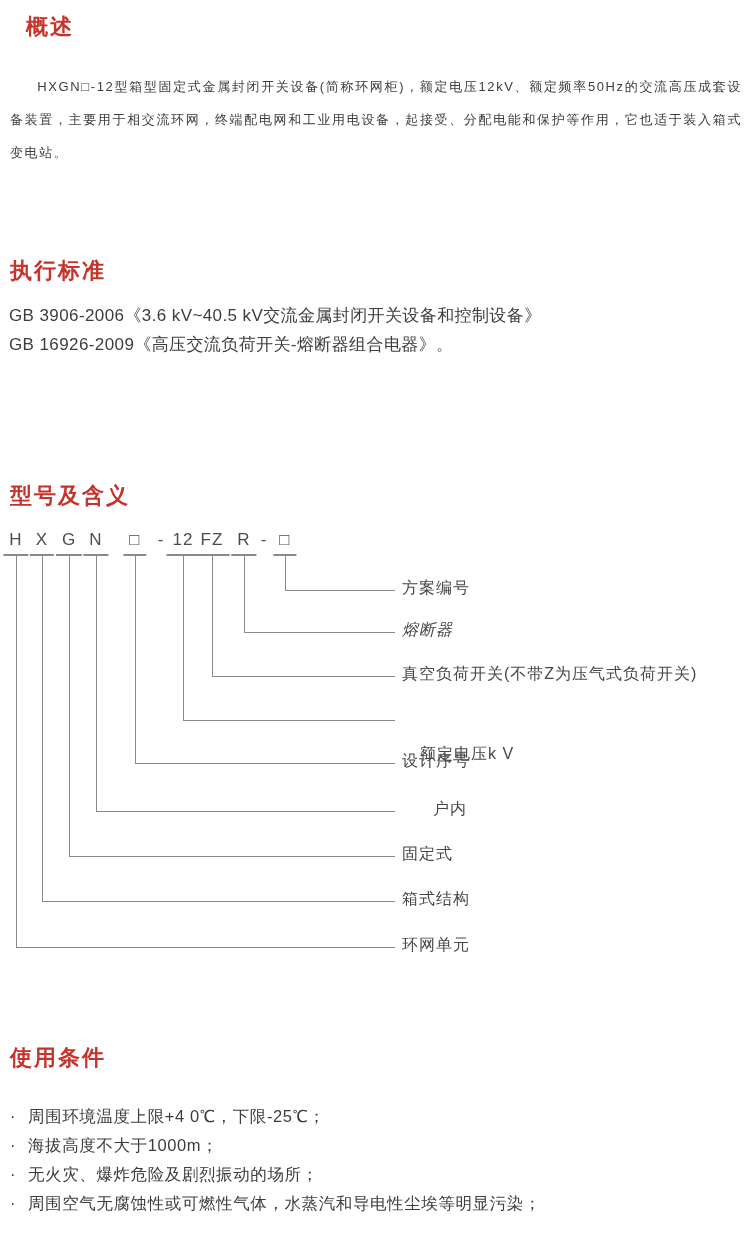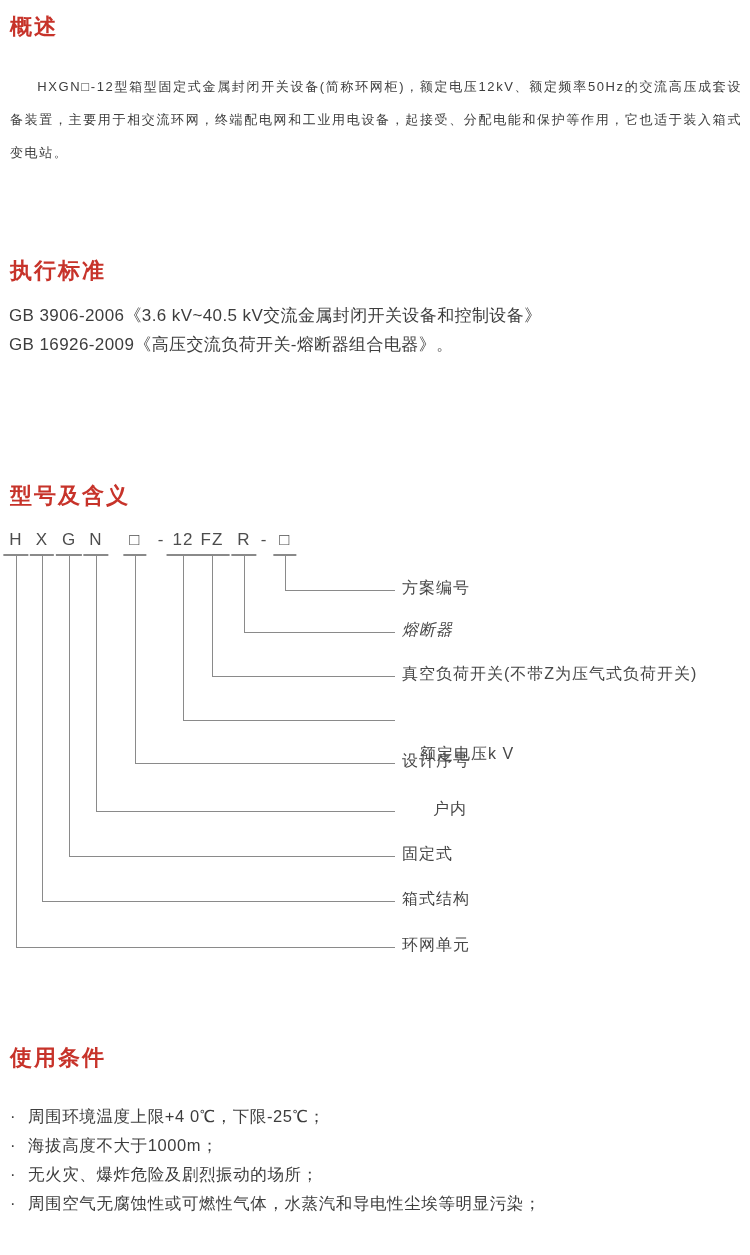--- a/index.html
+++ b/index.html
@@ -1,21 +1,21 @@
 <!DOCTYPE html>
 <html><head>
 <meta charset="utf-8">
 <style>
   html,body{margin:0;padding:0;background:#ffffff;}
   #page{position:relative;width:750px;height:1255px;background:#ffffff;overflow:hidden;
         font-family:"Liberation Sans",sans-serif;}
 
   .sec-heading{position:absolute;left:10px;font-size:22px;font-weight:bold;
                color:#c7332a;letter-spacing:2px;white-space:nowrap;}
-  #h-overview{top:12px;}
+  #h-overview{top:12px;margin-left:16px;}
   #h-standards{top:256px;}
   #h-model{top:481px;}
   #h-conditions{top:1043px;}
 
   #overview-para{position:absolute;left:10px;top:70px;width:732px;
                  font-size:13px;line-height:33px;color:#3d3d3d;
                  text-align:justify;text-indent:2.1em;letter-spacing:1.6px;}
 
   #standards-list{position:absolute;left:9px;top:301px;width:720px;
                   font-size:17px;line-height:29px;color:#3d3d3d;letter-spacing:0.4px;}

